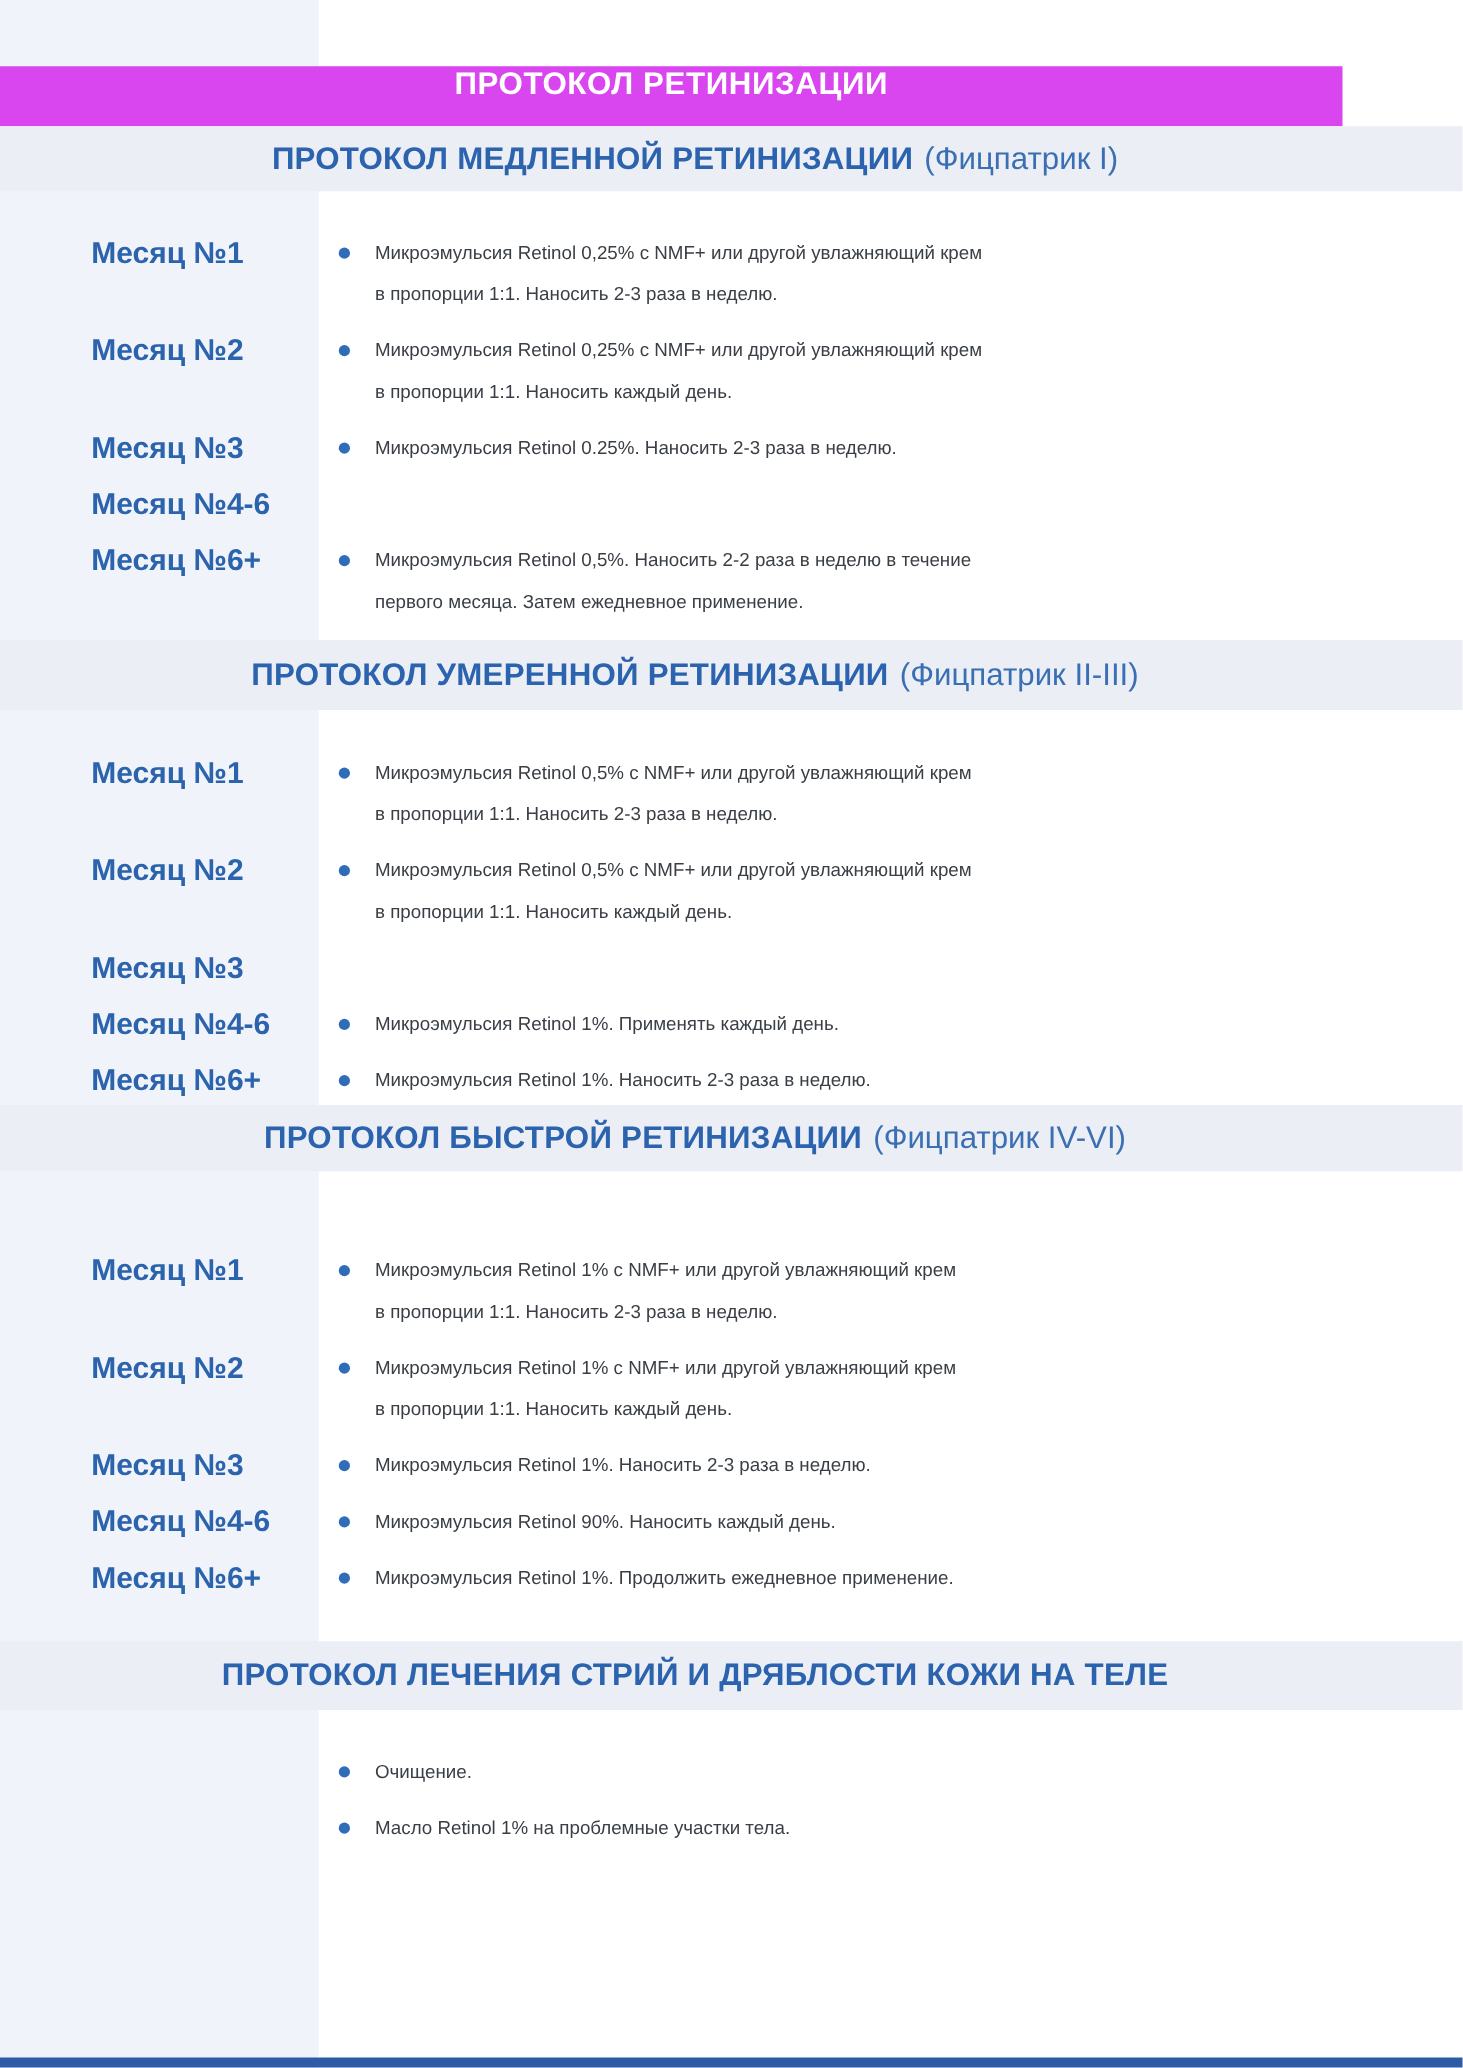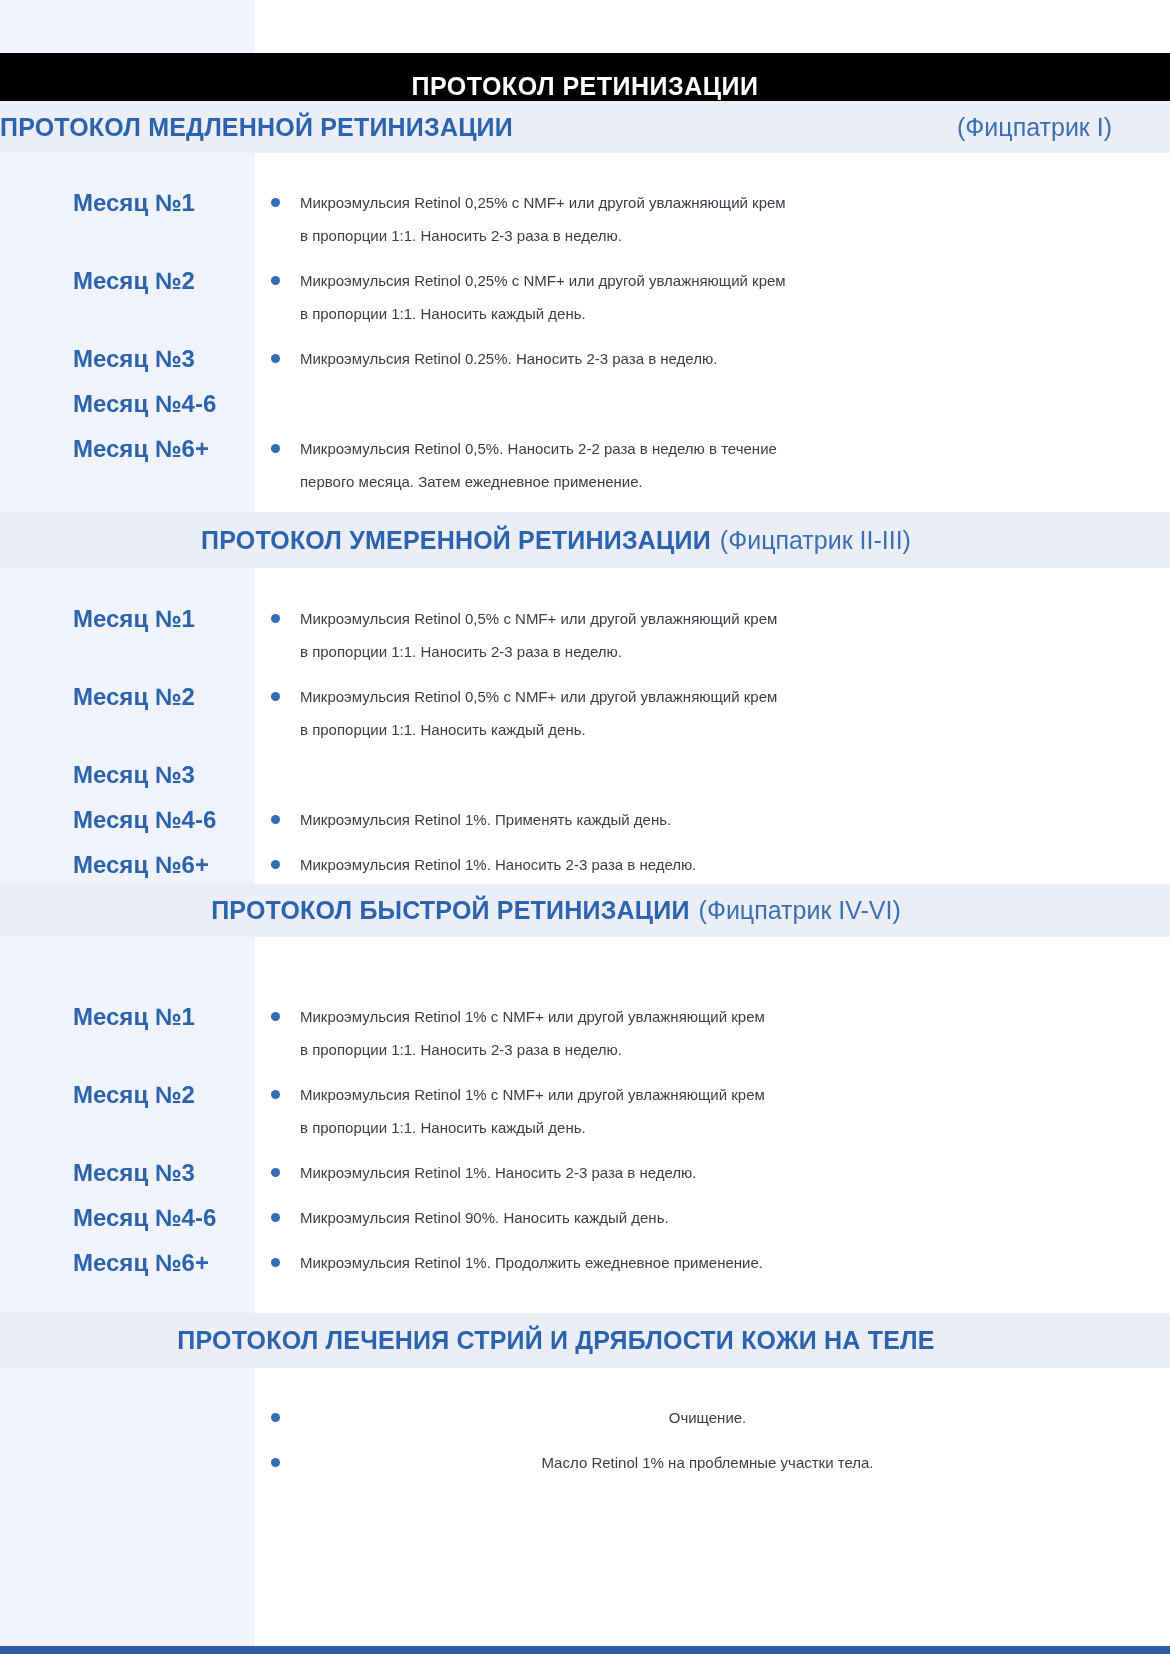--- a/index.html
+++ b/index.html
@@ -7,22 +7,22 @@
     width:1170px;height:1654px;position:relative;overflow:hidden;
     background:#ffffff;
     font-family:"Liberation Sans","DejaVu Sans",sans-serif;
     -webkit-font-smoothing:antialiased;
   }
   .left-strip{
     position:absolute;left:0;top:0;width:255px;height:1654px;
     background:#f1f3fa;
   }
   .navy-bar{
-    position:absolute;left:0;top:53px;width:1170px;height:48px;
-    background:#000000;display:flex;align-items:flex-end;justify-content:center;
+    position:absolute;left:0;top:53px;width:1074px;height:48px;
+    background:#d946ef;display:flex;align-items:flex-start;justify-content:center;
   }
   .navy-bar .title{
     color:#ffffff;font-size:25px;font-weight:bold;letter-spacing:.5px;
   }
   .band{
     position:absolute;left:0;width:1170px;
     background:#eceef5;display:flex;align-items:center;justify-content:center;
     padding-right:58px;box-sizing:border-box;
   }
   .band .h-bold{
@@ -52,21 +52,21 @@
 </head>
 <body>
 
 <div class="left-strip"></div>
 
 <div class="navy-bar">
   <span class="title">ПРОТОКОЛ РЕТИНИЗАЦИИ</span>
 </div>
 
 <div id="sections-root">
-    <div class="band" style="top: 101px; height: 52px; justify-content: space-between;">
+    <div class="band" style="top: 101px; height: 52px;">
       <span class="h-bold">ПРОТОКОЛ МЕДЛЕННОЙ РЕТИНИЗАЦИИ</span>
       <span class="h-note">(Фицпатрик I)</span>
     </div>
     <div class="group" style="top: 186px;">
       <div class="row">
         <div class="label">Месяц №1</div>
         <div class="content">Микроэмульсия Retinol 0,25% с NMF+ или другой увлажняющий крем
 в пропорции 1:1. Наносить 2-3 раза в неделю.</div>
       </div>
       <div class="row">
@@ -138,21 +138,21 @@
         <div class="content">Микроэмульсия Retinol 90%. Наносить каждый день.</div>
       </div>
       <div class="row">
         <div class="label">Месяц №6+</div>
         <div class="content">Микроэмульсия Retinol 1%. Продолжить ежедневное применение.</div>
       </div>
     </div>
     <div class="band" style="top: 1313px; height: 55px;">
       <span class="h-bold">ПРОТОКОЛ ЛЕЧЕНИЯ СТРИЙ И ДРЯБЛОСТИ КОЖИ НА ТЕЛЕ</span>
     </div>
-    <div class="group" style="top: 1401px; text-align: center;">
+    <div class="group" style="top: 1401px;">
       <div class="row">
         <div class="label"></div>
         <div class="content">Очищение.</div>
       </div>
       <div class="row">
         <div class="label"></div>
         <div class="content">Масло Retinol 1% на проблемные участки тела.</div>
       </div>
     </div>
   </div>

